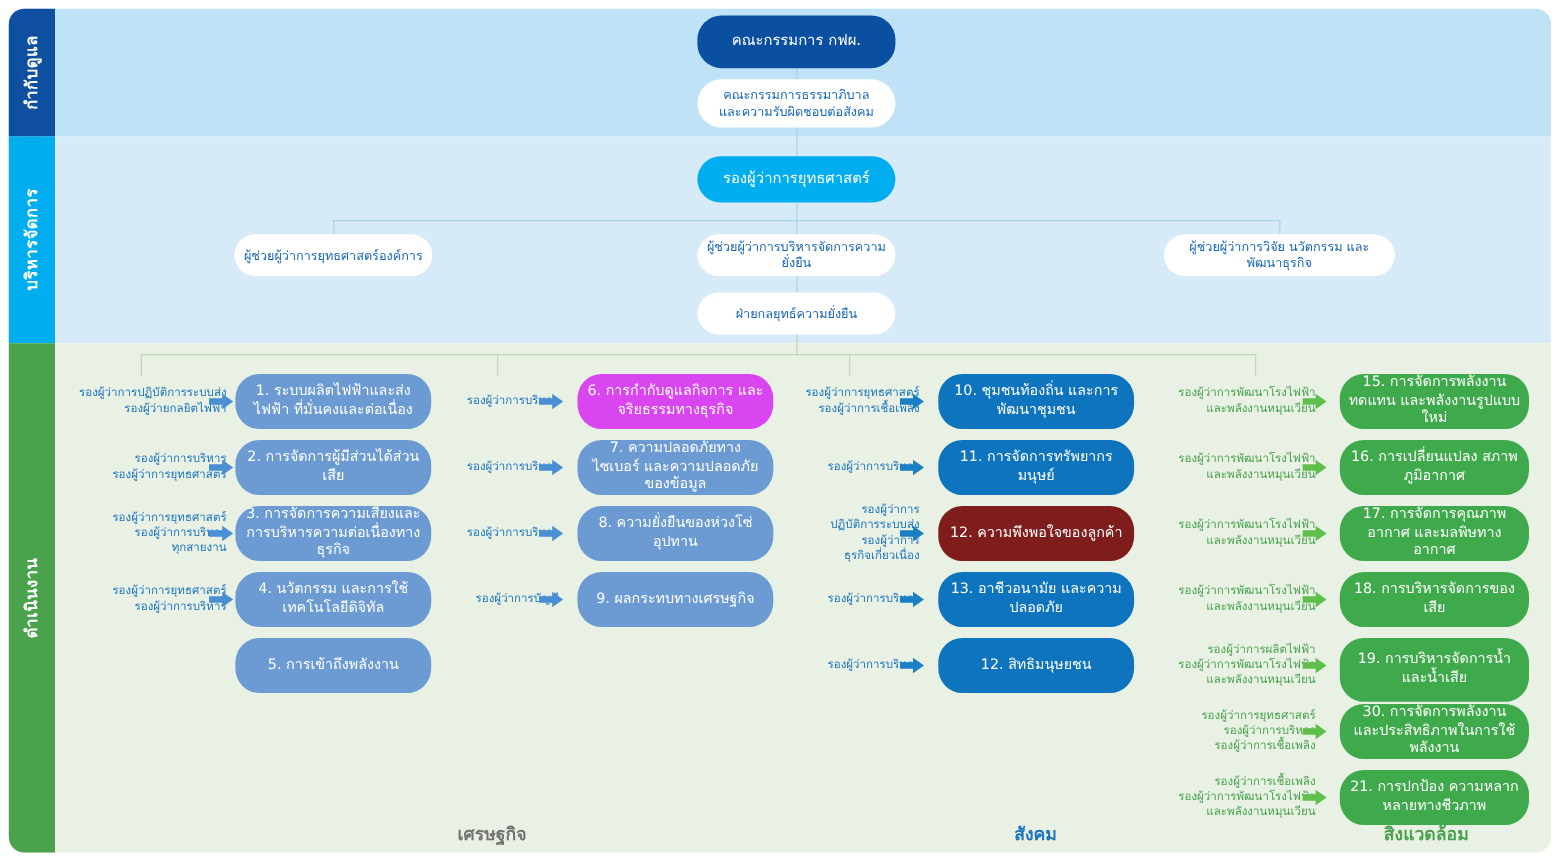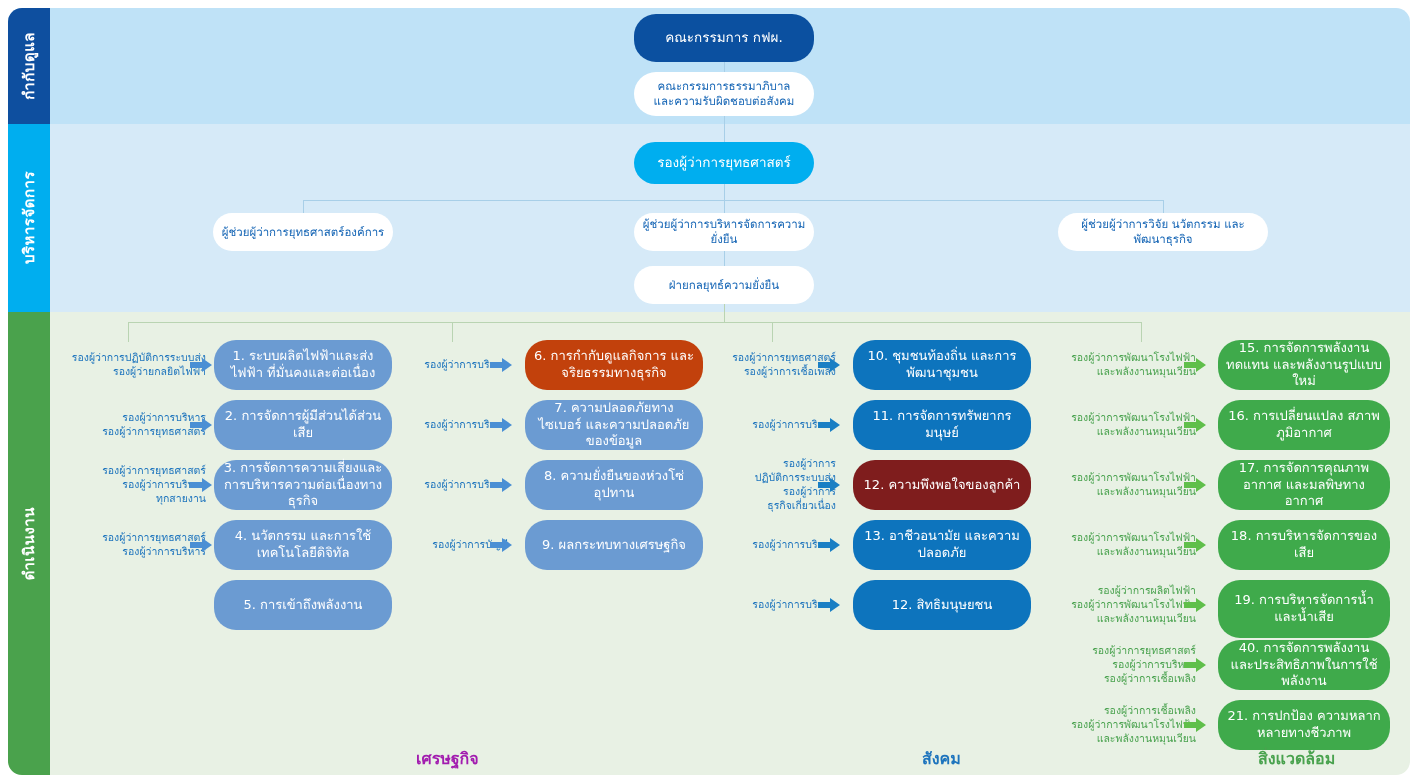--- a/index.html
+++ b/index.html
@@ -148,21 +148,21 @@
       </div>
       <div class="node steel" style="left: 214px; top: 520px; width: 178px; height: 50px; background: rgb(107, 155, 210);">4. นวัตกรรม
 และการใช้เทคโนโลยีดิจิทัล</div>
       <div class="node steel" style="left: 214px; top: 580px; width: 178px; height: 50px; background: rgb(107, 155, 210);">5. การเข้าถึงพลังงาน</div>
       <div class="owner blue" style="left: 398px; width: 110px; top: 365px; transform: translateY(-50%);">รองผู้ว่าการบริหาร</div>
       <div class="arrow" style="left: 490px; top: 357px;">
         <svg viewBox="0 0 22 16">
           <path d="M0 5h12V1l10 7-10 7v-4H0z" fill="#4a8fd4"></path>
         </svg>
       </div>
-      <div class="node steel" style="left: 525px; top: 340px; width: 178px; height: 50px; background: #c2410c;">6. การกำกับดูแลกิจการ
+      <div class="node steel" style="left: 525px; top: 340px; width: 178px; height: 50px; background: #d946ef;">6. การกำกับดูแลกิจการ
 และจริยธรรมทางธุรกิจ</div>
       <div class="owner blue" style="left: 398px; width: 110px; top: 425px; transform: translateY(-50%);">รองผู้ว่าการบริหาร</div>
       <div class="arrow" style="left: 490px; top: 417px;">
         <svg viewBox="0 0 22 16">
           <path d="M0 5h12V1l10 7-10 7v-4H0z" fill="#4a8fd4"></path>
         </svg>
       </div>
       <div class="node steel" style="left: 525px; top: 400px; width: 178px; height: 50px; background: rgb(107, 155, 210);">7. ความปลอดภัยทางไซเบอร์
 และความปลอดภัยของข้อมูล</div>
       <div class="owner blue" style="left: 398px; width: 110px; top: 485px; transform: translateY(-50%);">รองผู้ว่าการบริหาร</div>
@@ -266,31 +266,31 @@
       <div class="node green" style="left: 1218px; top: 580px; width: 172px; height: 58px; background: rgb(63, 170, 75);">19. การบริหารจัดการน้ำ
 และน้ำเสีย</div>
       <div class="owner green" style="left: 1046px; width: 150px; top: 665px; transform: translateY(-50%);">รองผู้ว่าการยุทธศาสตร์
 รองผู้ว่าการบริหาร
 รองผู้ว่าการเชื้อเพลิง</div>
       <div class="arrow" style="left: 1184px; top: 657px;">
         <svg viewBox="0 0 22 16">
           <path d="M0 5h12V1l10 7-10 7v-4H0z" fill="#5fbf4a"></path>
         </svg>
       </div>
-      <div class="node green" style="left: 1218px; top: 640px; width: 172px; height: 50px; background: rgb(63, 170, 75);">40. การจัดการพลังงาน
+      <div class="node green" style="left: 1218px; top: 640px; width: 172px; height: 50px; background: rgb(63, 170, 75);">30. การจัดการพลังงาน
 และประสิทธิภาพในการใช้พลังงาน</div>
       <div class="owner green" style="left: 1046px; width: 150px; top: 725px; transform: translateY(-50%);">รองผู้ว่าการเชื้อเพลิง
 รองผู้ว่าการพัฒนาโรงไฟฟ้า
 และพลังงานหมุนเวียน</div>
       <div class="arrow" style="left: 1184px; top: 717px;">
         <svg viewBox="0 0 22 16">
           <path d="M0 5h12V1l10 7-10 7v-4H0z" fill="#5fbf4a"></path>
         </svg>
       </div>
       <div class="node green" style="left: 1218px; top: 700px; width: 172px; height: 50px; background: rgb(63, 170, 75);">21. การปกป้อง
 ความหลากหลายทางชีวภาพ</div>
     </div>
 
-  <div class="pillar blue" style="left: 416px; color: #a21caf;">เศรษฐกิจ</div>
+  <div class="pillar blue" style="left: 416px; color: #737373;">เศรษฐกิจ</div>
   <div class="pillar blue" style="left: 922px; color: rgb(29, 116, 189);">สังคม</div>
   <div class="pillar green" style="left: 1258px; color: rgb(73, 162, 78);">สิ่งแวดล้อม</div>
 
 </div>
 
 </body></html>

